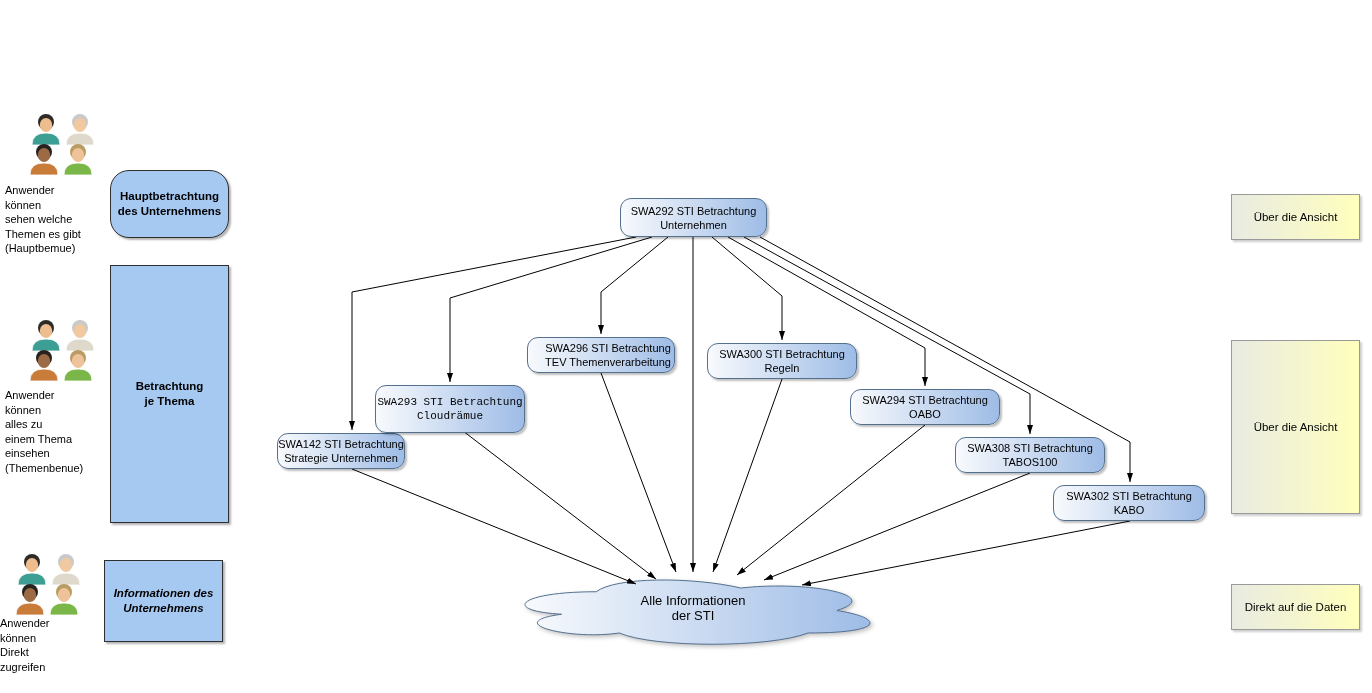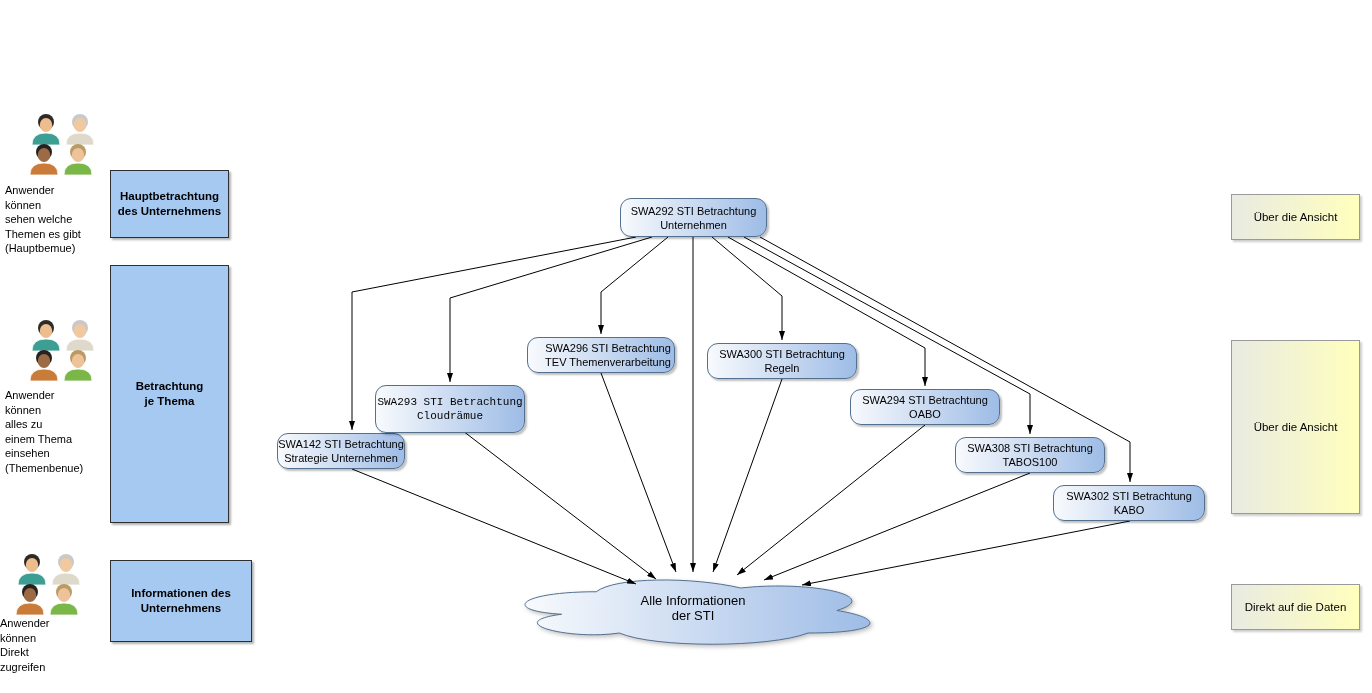--- a/index.html
+++ b/index.html
@@ -123,21 +123,21 @@
 
 
   <svg class="abs" style="left:28px; top:112px; width:68px; height:66px;" viewBox="0 0 68 66">
       <use href="#sym-users"></use>
     </svg>
   <div class="abs caption" style="left:5px; top:183px; width:105px;">Anwender
 können
 sehen welche
 Themen es gibt
 (Hauptbemue)</div>
-  <div class="abs catbox" style="left:110px; top:170px; width:119px; height:68px;">Hauptbetrachtung
+  <div class="abs catbox" style="left:110px; top:170px; width:119px; height:68px;border-radius:19px;">Hauptbetrachtung
 des Unternehmens</div>
 
   <svg class="abs" style="left:28px; top:318px; width:68px; height:66px;" viewBox="0 0 68 66">
       <use href="#sym-users"></use>
     </svg>
   <div class="abs caption" style="left:5px; top:388px; width:105px;">Anwender
 können
 alles zu
 einem Thema
 einsehen
@@ -145,21 +145,21 @@
   <div class="abs catbox" style="left:110px; top:265px; width:119px; height:258px;">Betrachtung
 je Thema</div>
 
   <svg class="abs" style="left:14px; top:552px; width:68px; height:66px;" viewBox="0 0 68 66">
       <use href="#sym-users"></use>
     </svg>
   <div class="abs caption" style="left:0px; top:616px; width:96px;">Anwender
 können
 Direkt
 zugreifen</div>
-  <div class="abs catbox" style="left:110px; top:560px; width:142px; height:82px;">Informationen des
+  <div class="abs catbox" style="left:104px; top:560px; width:119px; height:82px;font-style:italic;">Informationen des
 Unternehmens</div>
 
   <div class="abs node" style="left:620px; top:198px; width:147px; height:39px;">SWA292 STI Betrachtung
 Unternehmen</div>
   <div class="abs node" style="left:277px; top:433px; width:128px; height:36px;">SWA142 STI Betrachtung
 Strategie Unternehmen</div>
   <div class="abs node" style="left:375px; top:385px; width:150px; height:48px;font-family:Liberation Mono, monospace;">SWA293 STI Betrachtung
 Cloudrämue</div>
   <div class="abs node" style="left:527px; top:337px; width:148px; height:36px;padding-left:14px;">SWA296 STI Betrachtung
 TEV Themenverarbeitung</div>

